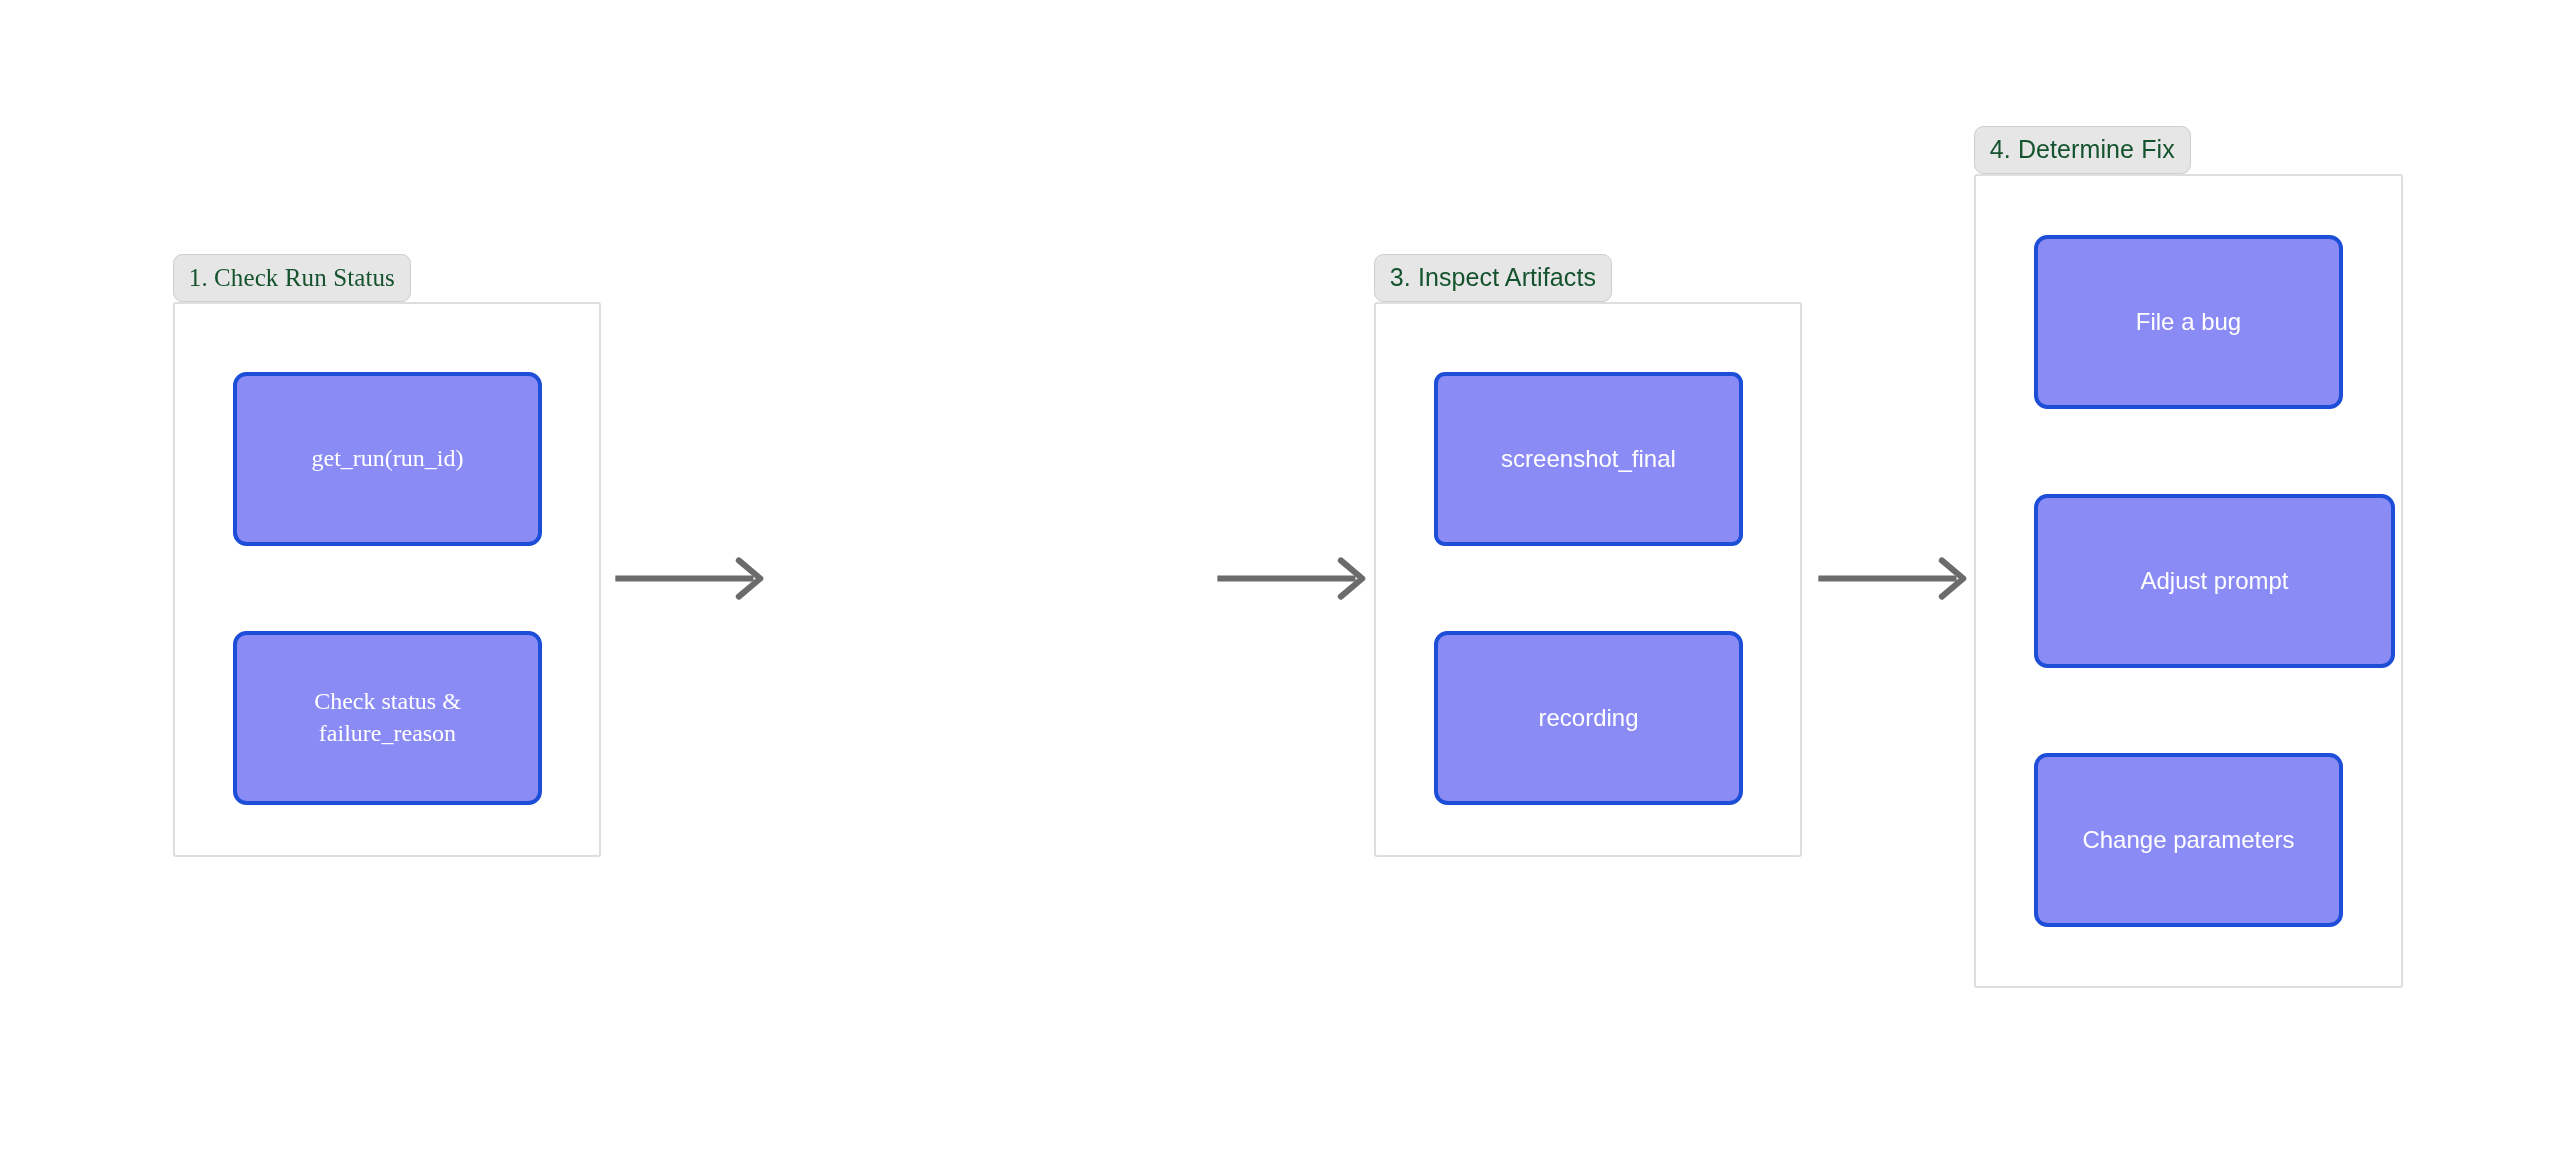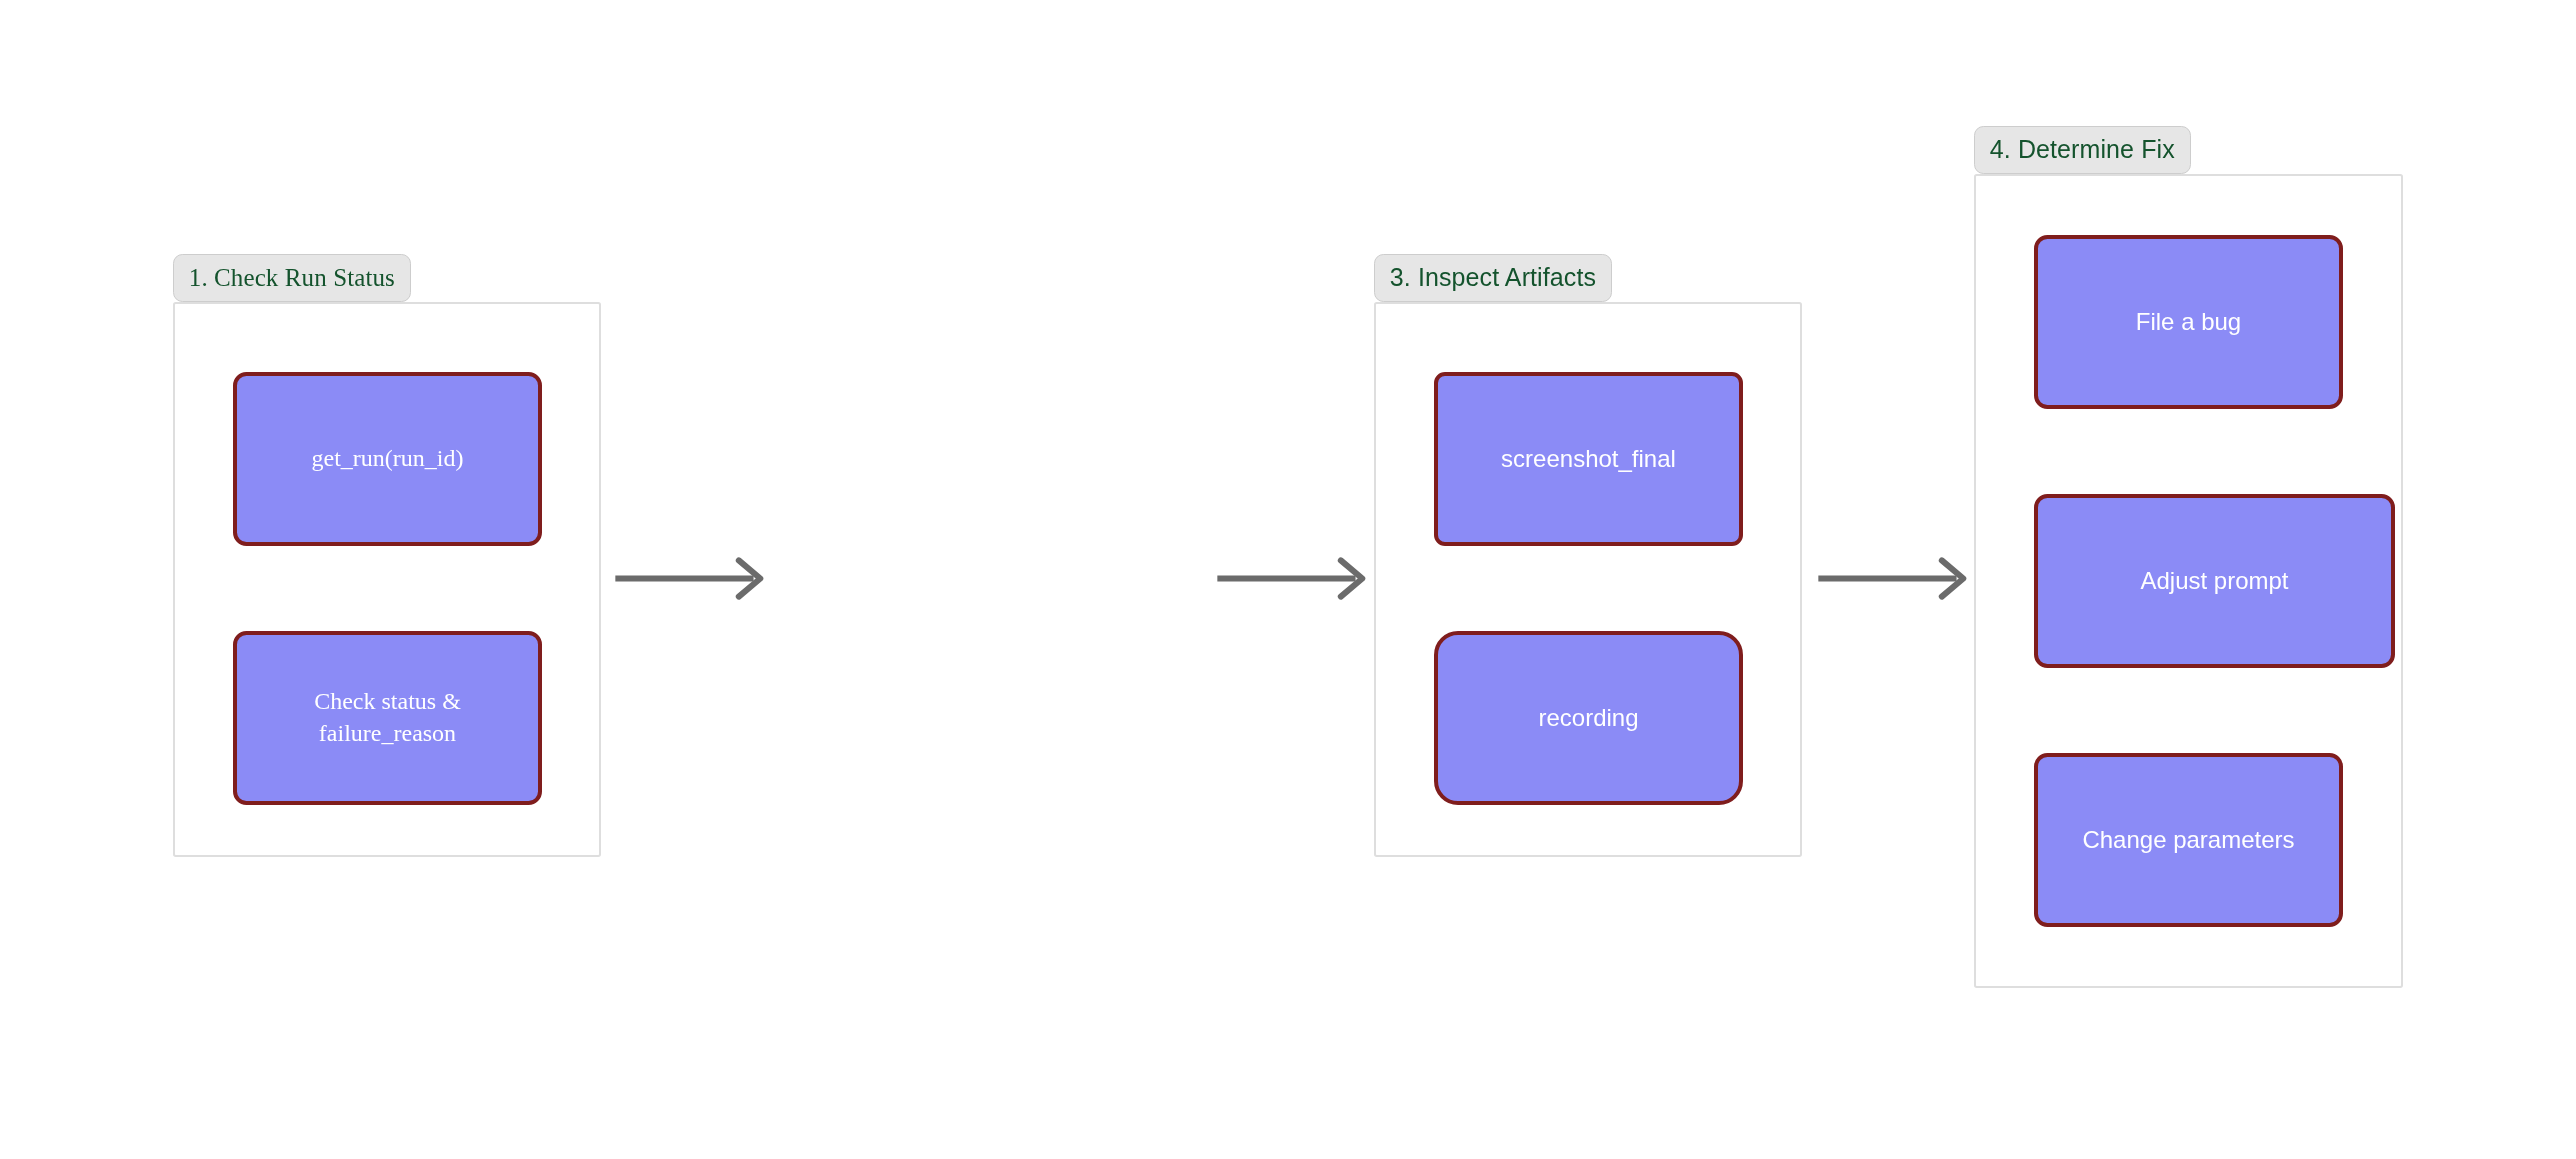--- a/index.html
+++ b/index.html
@@ -48,21 +48,21 @@
   }
 
   
   .node {
     position: absolute;
     display: flex;
     align-items: center;
     justify-content: center;
     text-align: center;
     background: #8b8bf6;
-    border: 4px solid #7f1d1d;
+    border: 4px solid #1d4ed8;
     border-radius: 13.4px;
     color: #ffffff;
     font-size: 24px;
     line-height: 1.32;
     padding: 6.7px 10.7px;
   }
 
   .node-label { display: block; white-space: pre-line; }
 
   
@@ -102,21 +102,21 @@
   </svg>
 
   <div class="cluster" style="left:1374px; top:254px; width:428px; height:603px;">
     <div class="cluster-label">3. Inspect Artifacts</div>
     <div class="cluster-box" style="top:48px; width:428px; height:555px;"></div>
 
     <div class="node" style="left:60px; top:118px; width:309px; height:174px;border-radius:11px;">
       <span class="node-label">screenshot_final</span>
     </div>
 
-    <div class="node" style="left:60px; top:377px; width:309px; height:174px;border-radius:24px;">
+    <div class="node" style="left:60px; top:377px; width:309px; height:174px;">
       <span class="node-label">recording</span>
     </div>
   </div>
 
   <svg class="arrow" style="left:1817px; top:555px;" width="153" height="47" viewBox="0 0 228 70">
     <line x1="2" y1="35" x2="208" y2="35" stroke="#6b6b6b" stroke-width="9"></line>
     <polyline points="186,8 218,35 186,62" fill="none" stroke="#6b6b6b" stroke-width="9" stroke-linecap="round" stroke-linejoin="round"></polyline>
   </svg>
 
   <div class="cluster" style="left:1974px; top:126px; width:429px; height:863px;">

